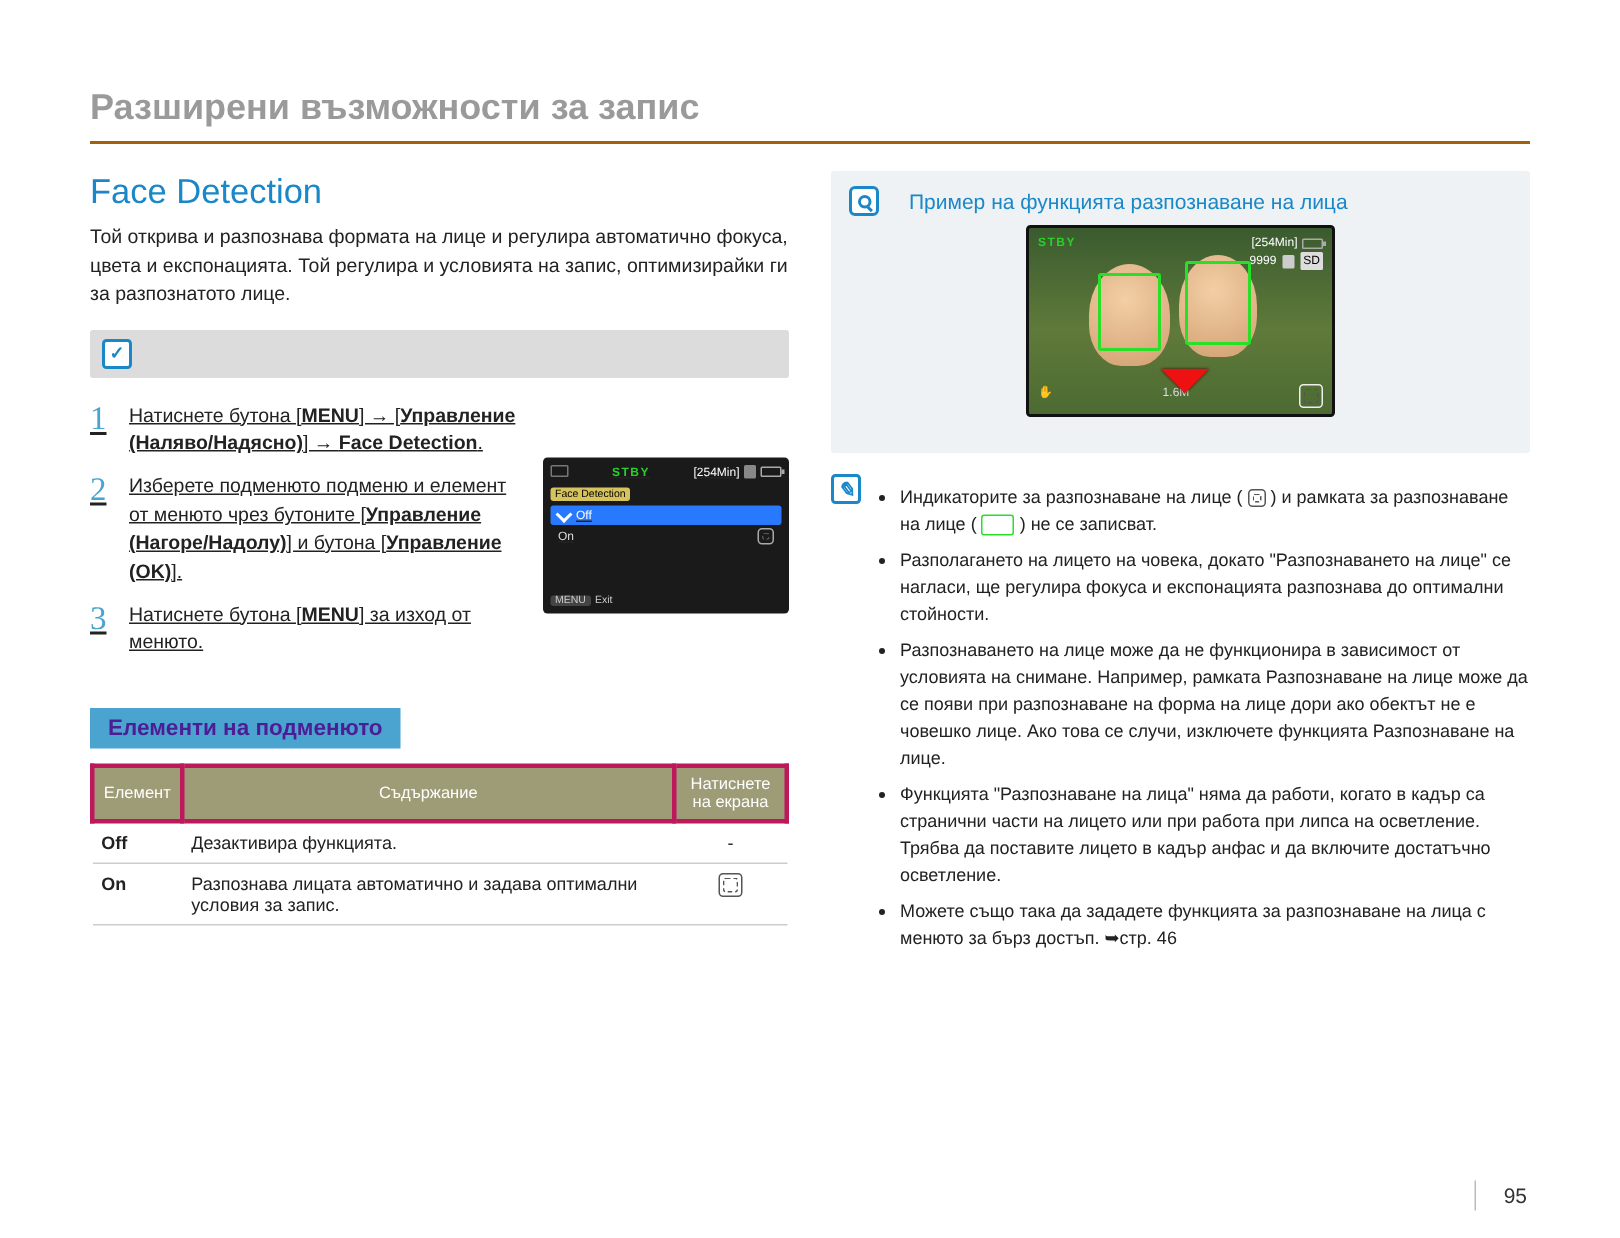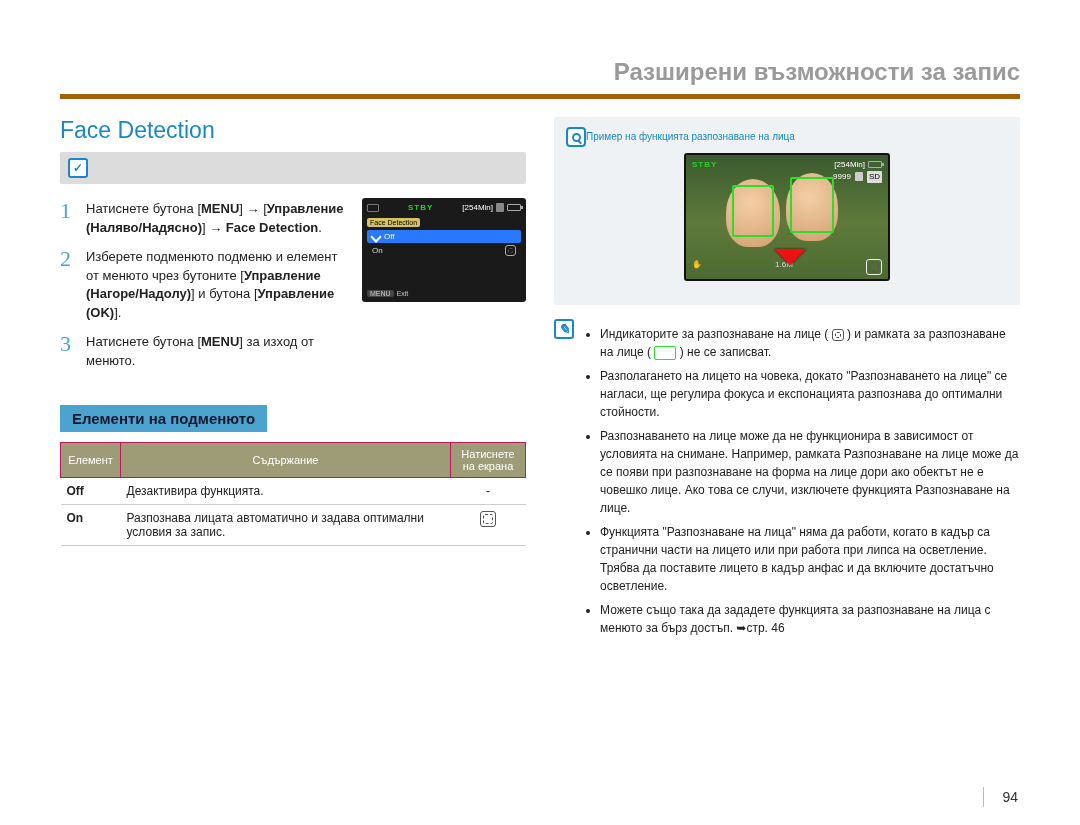--- a/index.html
+++ b/index.html
@@ -7,58 +7,58 @@
     --blue:#1a88c8;
     --cyan-bar:#4ba4cf;
     --grey-panel:#dcdcdc;
     --olive:#9e9b77;
     --text:#222;
     --muted:#7d7d7d;
   }
   *{box-sizing:border-box;}
   body{margin:0;background:#fff;color:var(--text);font-family:Arial,Helvetica,sans-serif;}
   .page{width:var(--page-w);height:var(--page-h);margin:0 auto;position:relative;padding:58px 60px 40px 60px;}
-  .chapter-title{text-align:right;font-size:24px;font-weight:600;color:#9a9a9a;padding-bottom:8px;border-bottom:5px solid #a16207;margin-bottom:18px;}
+  .chapter-title{font-size:24px;font-weight:600;color:#9a9a9a;padding-bottom:8px;border-bottom:2px solid #a16207;margin-bottom:18px;}
   .columns{display:flex;gap:28px;}
   .col{flex:1;min-width:0;}
   h1.section-title{color:var(--blue);font-size:23px;font-weight:400;margin:0 0 8px 0;}
   p.intro{font-size:13px;line-height:1.45;margin:0 0 14px 0;}
   .mode-panel{background:var(--grey-panel);border-radius:2px;padding:6px 8px;display:flex;align-items:flex-start;gap:10px;font-size:11px;line-height:1.35;margin-bottom:14px;}
   .icon-box{width:20px;height:20px;border:2px solid var(--blue);border-radius:3px;display:inline-flex;align-items:center;justify-content:center;font-size:12px;color:var(--blue);font-weight:bold;flex-shrink:0;background:#fff;}
   .icon-video,.icon-photo{display:inline-block;width:14px;height:11px;background:#000;border-radius:2px;vertical-align:middle;margin:0 1px;}
   .icon-photo{border-radius:50% 50% 3px 3px;}
   ol.steps{list-style:none;margin:0;padding:0;counter-reset:step;}
   ol.steps>li{display:flex;align-items:flex-start;margin:2px 0 10px 0;font-size:13px;line-height:1.45;}
   ol.steps>li::before{counter-increment:step;content:counter(step);color:var(--cyan-bar);font-family:Georgia,serif;font-size:22px;font-weight:300;width:26px;flex-shrink:0;line-height:1;}
   ol.steps>li .step-body{flex:1;}
-  .steps-row{display:flex;gap:12px;align-items:flex-start;}
+  .steps-row{display:flex;gap:12px;align-items:center;text-decoration:underline;}
   .lcd-screen{width:164px;height:104px;background:#1a1a1a;border-radius:3px;color:#fff;font-size:8px;padding:5px;flex-shrink:0;position:relative;overflow:hidden;}
   .lcd-top{display:flex;justify-content:space-between;align-items:center;font-size:8px;}
   .lcd-stby{color:#28d028;font-weight:bold;letter-spacing:1px;}
   .lcd-tr{display:flex;gap:3px;align-items:center;}
   .lcd-batt{display:inline-block;width:14px;height:7px;border:1px solid #aaa;border-radius:1px;position:relative;}
   .lcd-batt::after{content:"";position:absolute;right:-3px;top:1px;width:2px;height:3px;background:#aaa;}
   .lcd-menu-label{background:#d7c35e;color:#000;font-size:7px;padding:1px 3px;border-radius:2px;margin-top:6px;display:inline-block;}
   .lcd-menu-items{margin-top:3px;}
   .lcd-menu-items div{padding:2px 5px;font-size:8px;color:#ddd;}
   .lcd-menu-items div.sel{background:#2979ff;color:#fff;border-radius:2px;display:flex;align-items:center;gap:4px;}
   .lcd-foot{position:absolute;bottom:5px;left:5px;font-size:7px;color:#ccc;}
   .lcd-foot .menu-btn{background:#444;padding:0 3px;border-radius:2px;margin-right:3px;}
-  .submenu-heading{background:var(--cyan-bar);color:#0f172a;font-size:15px;font-weight:600;padding:5px 12px;margin:24px 0 10px 0;display:inline-block;}
+  .submenu-heading{background:var(--cyan-bar);color:#4c1d95;font-size:15px;font-weight:600;padding:5px 12px;margin:24px 0 10px 0;display:inline-block;}
   table.submenu{width:100%;border-collapse:collapse;font-size:12px;}
-  table.submenu th{background:var(--olive);color:#fff;font-weight:400;padding:5px 6px;border:1px solid #be185d;text-align:center;font-size:11px;}
+  table.submenu th{background:var(--olive);color:#fff;font-weight:400;padding:5px 6px;border:3px solid #be185d;text-align:center;font-size:11px;}
   table.submenu td{padding:6px;border-bottom:1px solid #ccc;vertical-align:top;}
   table.submenu td:first-child{font-weight:bold;width:60px;}
   table.submenu td:last-child{width:75px;text-align:center;}
   .face-indicator{display:inline-block;width:16px;height:16px;border:1.5px solid #555;border-radius:3px;position:relative;}
   .face-indicator::before{content:"";position:absolute;inset:2px;border:1px dashed #555;border-radius:2px;}
 
   
   .example-panel{background:#eef2f4;border-radius:2px;padding:10px 12px;font-size:11.5px;line-height:1.45;}
-  .example-title{color:var(--blue);font-size:10px;font-weight:500;margin-bottom:6px;display:flex;align-items:center;gap:0;}
+  .example-title{color:var(--blue);font-size:14px;font-weight:500;margin-bottom:6px;display:flex;align-items:center;gap:20px;}
   .photo-frame{width:206px;height:128px;background:linear-gradient(#3a5b2f,#5f7a3a 55%,#4c6a32);border-radius:3px;margin:6px auto 14px auto;position:relative;overflow:hidden;border:2px solid #111;}
   .photo-frame .lcd-top{position:absolute;top:4px;left:6px;right:6px;color:#fff;font-size:8px;}
   .face-box{position:absolute;border:2px solid #28e028;border-radius:2px;}
   .face1{left:46px;top:30px;width:42px;height:52px;}
   .face2{left:104px;top:22px;width:44px;height:56px;}
   .head{position:absolute;border-radius:50% 50% 40% 40%;background:radial-gradient(circle at 45% 35%,#f3cfa6,#d19f70);}
   .h1{left:40px;top:24px;width:54px;height:68px;}
   .h2{left:100px;top:18px;width:52px;height:68px;}
   .arrow-down{position:absolute;bottom:-2px;left:88px;width:0;height:0;border:16px solid transparent;border-top-color:#e11;filter:drop-shadow(0 0 1px #400);}
   .photo-foot-icons{position:absolute;bottom:4px;left:6px;right:6px;display:flex;justify-content:space-between;color:#ddd;font-size:8px;}
@@ -73,20 +73,21 @@
 <body>
 
 <div class="page">
 
   <div class="chapter-title">Разширени възможности за запис</div>
 
   <div class="columns">
 
     <div class="col">
       <h1 class="section-title">Face Detection</h1>
+      <p class="intro">Той открива и разпознава формата на лице и регулира автоматично фокуса, цвета и експонацията. Той регулира и условията на запис, оптимизирайки ги за разпознатото лице.</p>
 
       <div class="mode-panel">
         <span class="icon-box">✓</span>
       </div>
 
       <div class="steps-row">
         <ol class="steps" style="flex:1">
           <li>
             <div class="step-body">
               <span>Натиснете бутона [</span><b>MENU</b><span>] → [</span><b>Управление (Наляво/Надясно)</b><span>] → </span><b>Face Detection</b><span>.</span>
@@ -199,14 +200,14 @@
           <li>Разполагането на лицето на човека, докато "Разпознаването на лице" се нагласи, ще регулира фокуса и експонацията разпознава до оптимални стойности.</li>
           <li>Разпознаването на лице може да не функционира в зависимост от условията на снимане. Например, рамката Разпознаване на лице може да се появи при разпознаване на форма на лице дори ако обектът не е човешко лице. Ако това се случи, изключете функцията Разпознаване на лице.</li>
           <li>Функцията "Разпознаване на лица" няма да работи, когато в кадър са странични части на лицето или при работа при липса на осветление. Трябва да поставите лицето в кадър анфас и да включите достатъчно осветление.</li>
           <li>Можете също така да зададете функцията за разпознаване на лица с менюто за бърз достъп. ➥стр. 46</li>
         </ul>
       </div>
     </div>
 
   </div>
 
-  <div class="page-num">94</div>
+  <div class="page-num">95</div>
 </div>
 
 </body></html>

